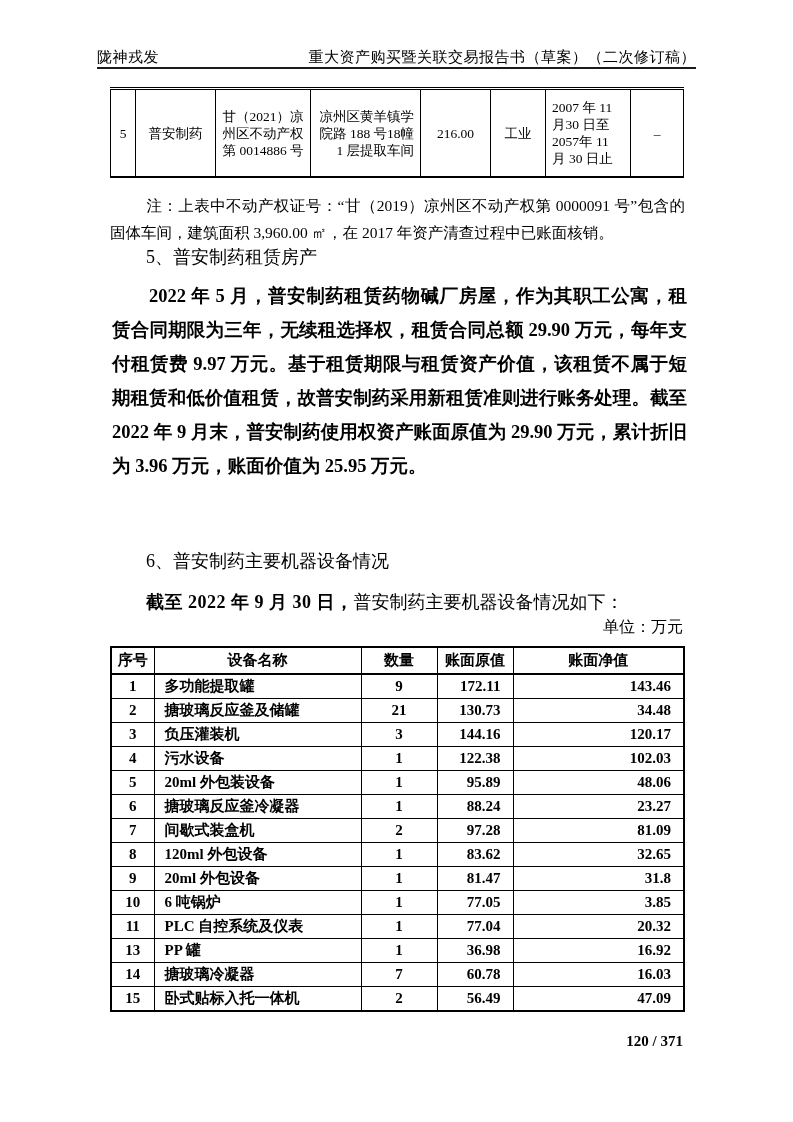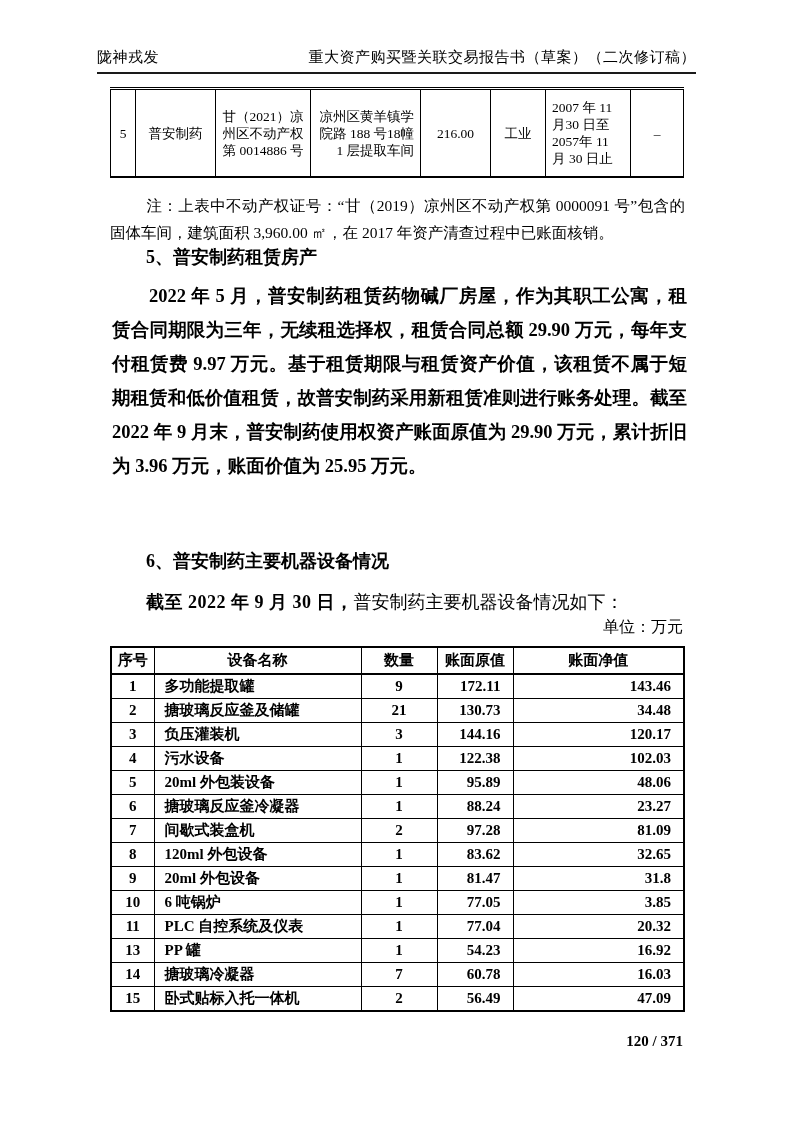--- a/index.html
+++ b/index.html
@@ -9,21 +9,21 @@
     background:#ffffff;
     color:#000;
     font-family:"Liberation Serif","DejaVu Serif",serif;
     overflow:hidden;
   }
   
   .hdr {
     position:absolute; left:97px; top:48px; width:599px;
     display:flex; justify-content:space-between; align-items:flex-start;
     font-size:15px; letter-spacing:0.5px;
-    border-bottom:2px solid #1a1a1a; padding-bottom:5px;
+    border-bottom:2px solid #1a1a1a; 
   }
   
   .prop-table {
     position:absolute; left:110px; top:87px; width:573px;
     border-collapse:collapse; table-layout:fixed;
     font-size:13.5px; line-height:17px; text-align:center;
   }
   .prop-table { border-top:3px double #000; }
   .prop-table td {
     border:1px solid #000; border-top:none; border-bottom:2px solid #000;
@@ -33,21 +33,21 @@
   .prop-table td.term { text-align:left; padding:2px 6px; }
   
   .note {
     position:absolute; left:110px; top:176px; width:575px;
     font-size:15.5px; line-height:27px; text-indent:2.35em;
     text-align:justify;
   }
   
   .sec-h {
     position:absolute; left:146px;
-    font-size:18px; font-weight:bold; margin:0;
+    font-size:18px; font-weight:normal; margin:0;
   }
   .sec-h.h5 { top:245px; }
   .sec-h.h6 { top:549px; }
   
   .bpara {
     position:absolute; left:110px; width:575px;
     font-size:18.5px; font-weight:bold; line-height:34px;
     text-indent:2em; text-align:justify; margin:2px;
   }
   .bpara.p1 { top:277px; }
@@ -219,21 +219,21 @@
           <td class="c0">11</td>
           <td class="c1">PLC 自控系统及仪表</td>
           <td class="c2">1</td>
           <td class="c3">77.04</td>
           <td class="c4">20.32</td>
         </tr>
         <tr>
           <td class="c0">13</td>
           <td class="c1">PP 罐</td>
           <td class="c2">1</td>
-          <td class="c3">54.23</td>
+          <td class="c3">36.98</td>
           <td class="c4">16.92</td>
         </tr>
         <tr>
           <td class="c0">14</td>
           <td class="c1">搪玻璃冷凝器</td>
           <td class="c2">7</td>
           <td class="c3">60.78</td>
           <td class="c4">16.03</td>
         </tr>
         <tr>

